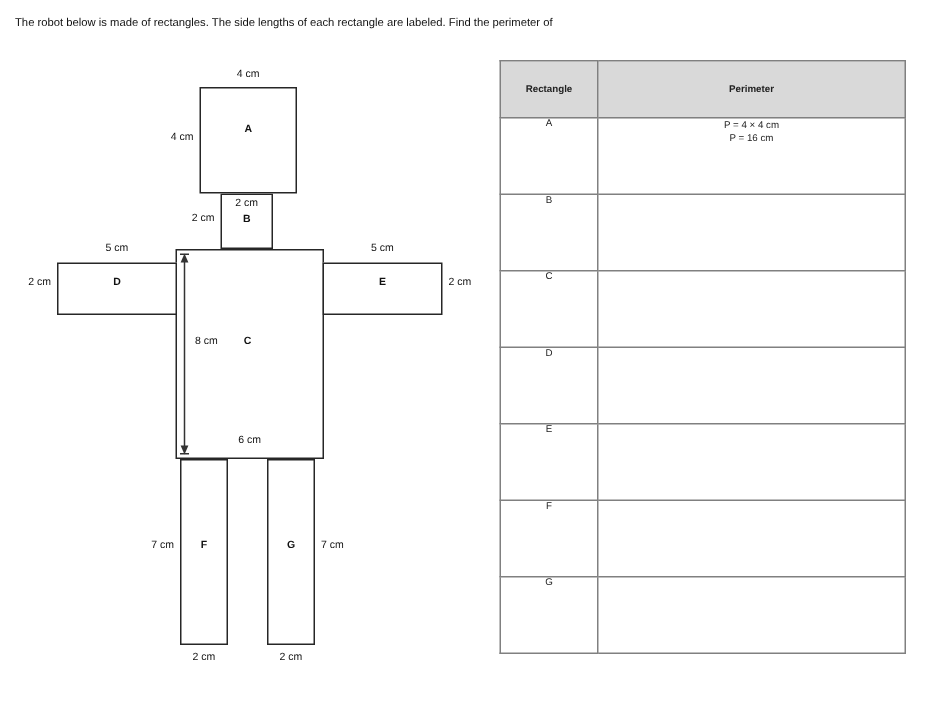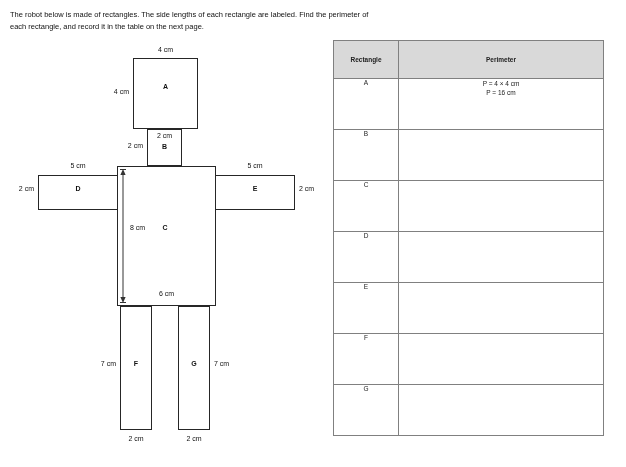--- a/index.html
+++ b/index.html
@@ -37,21 +37,20 @@
   .col-rect { width:65px; }
   .col-per { width:205px; }
 </style>
 </head>
 <body>
 
 <div class="sheet">
 
   <div class="instructions">
     <div>The robot below is made of rectangles.  The side lengths of each rectangle are labeled.  Find the perimeter of</div>
-    <div>each rectangle, and record it in the table on the next page.</div>
   </div>
 
   <div>
 
     <div class="rect" style="left:133px;top:58px;width:65px;height:71px;"></div>
     <div class="rect" style="left:147px;top:129px;width:35px;height:37px;"></div>
     <div class="rect" style="left:117px;top:166px;width:99px;height:140px;"></div>
     <div class="rect" style="left:38px;top:175px;width:80px;height:35px;"></div>
     <div class="rect" style="left:215px;top:175px;width:80px;height:35px;"></div>
     <div class="rect" style="left:120px;top:306px;width:32px;height:124px;"></div>

